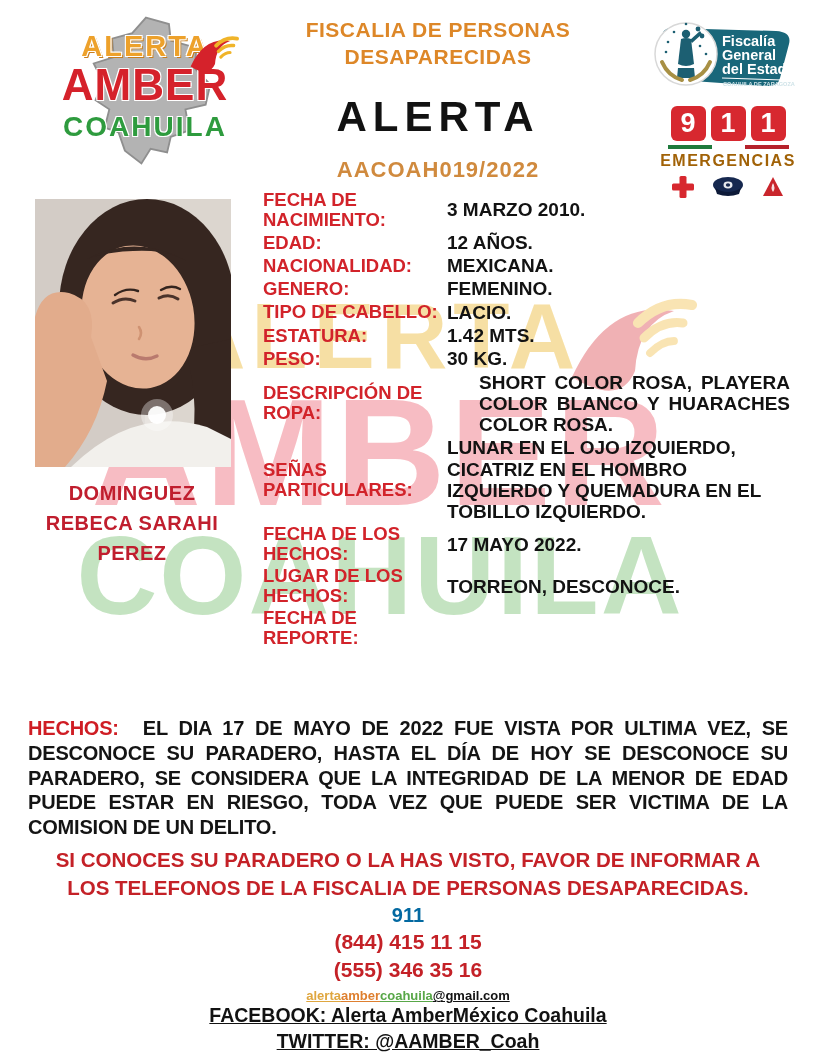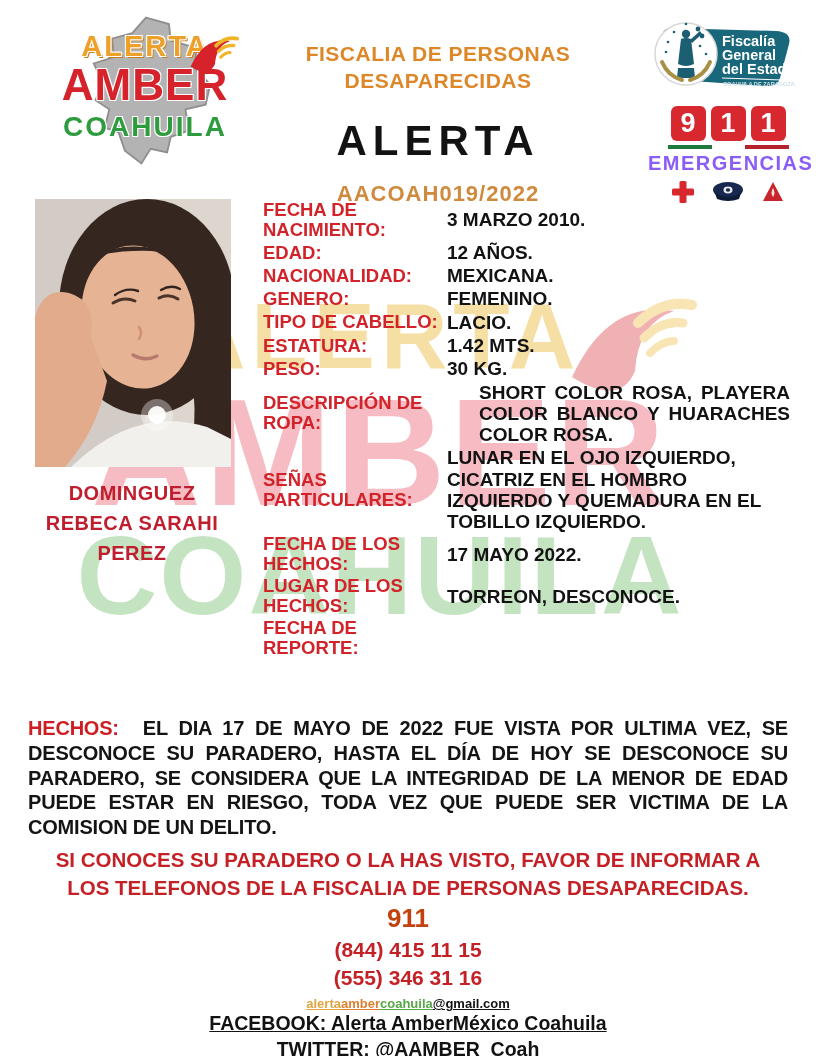--- a/index.html
+++ b/index.html
@@ -26,57 +26,57 @@
   .amber-map { position:absolute; left:18px; top:4px; }
   .amber-text { position:absolute; left:0; top:26px; width:190px; text-align:center; line-height:1; }
   .amber-alerta   { font-size:29px; color:#eda12b; letter-spacing:2px;
                     text-shadow:-1px -1px 0 #fff,1px -1px 0 #fff,-1px 1px 0 #fff,1px 1px 0 #fff,2px 2px 0 #c87f1f; }
   .amber-amber    { font-size:44px; color:#d5222b; letter-spacing:1px; margin-top:2px;
                     text-shadow:-1px -1px 0 #fff,1px -1px 0 #fff,-1px 1px 0 #fff,1px 1px 0 #fff; }
   .amber-coahuila { font-size:28px; color:#2e9b3e; letter-spacing:2px; margin-top:6px;
                     text-shadow:-1px -1px 0 #fff,1px -1px 0 #fff,-1px 1px 0 #fff,1px 1px 0 #fff; }
   .amber-swoosh { position:absolute; right:-4px; top:22px; }
 
-  .center-head { position:absolute; left:248px; top:16px; width:380px; text-align:center;margin-top:24px; }
+  .center-head { position:absolute; left:248px; top:16px; width:380px; text-align:center; }
   .fisc-title { color:#dd8728; font-size:21px; line-height:1.3; letter-spacing:.5px; }
   .alerta-big { color:#121212; font-size:42px; letter-spacing:6px; margin-top:22px; }
   .case-num   { color:#d08a3e; font-size:22px; letter-spacing:1px; margin-top:16px; }
 
   .right-head { position:absolute; left:648px; top:16px; width:160px; }
   .fge-logo { position:relative; width:158px; height:78px; }
   .nine11 { margin-top:12px; text-align:center; }
   .nine11-row { display:flex; justify-content:center; gap:5px; }
   .nine11-box { width:35px; height:35px; background:#d7282f; border-radius:6px;
                 color:#fff; font-size:27px; line-height:35px; text-align:center; }
   .nine11-bars { display:flex; justify-content:space-between; width:121px; margin:4px auto 3px; }
   .bar-green { width:44px; height:4px; background:#1e7a3c; }
   .bar-red   { width:44px; height:4px; background:#b5222b; }
-  .nine11-label { color:#8b5cf6; font-size:20px; letter-spacing:1.5px; }
+  .nine11-label { color:#a16207; font-size:16px; letter-spacing:1.5px; }
   .nine11-icons { display:flex; justify-content:center; gap:16px; margin-top:5px; align-items:center; }
 
   
   .photo { position:absolute; left:35px; top:199px; width:196px; height:268px; overflow:hidden; }
   .victim-name { position:absolute; left:16px; top:478px; width:232px; text-align:center;
                  color:#c01e2e; font-size:20px; line-height:1.5; letter-spacing:.5px; }
 
   
-  .fields { position:absolute; left:263px; top:200px; width:527px; }
+  .fields { position:absolute; left:263px; top:190px; width:527px; }
   .f-row { display:flex; align-items:center; margin-bottom:2px; }
   .f-label { width:184px; flex-shrink:0; color:#d2232a; font-size:18.5px; line-height:1.08; }
   .f-value { flex:1; color:#121212; font-size:19px; line-height:1.12; }
   .f-value.justify { text-align:justify;margin-left:32px; }
 
   
   .hechos { position:absolute; left:28px; top:716px; width:760px;
             color:#141414; font-size:20px; line-height:1.24; text-align:justify; letter-spacing:-0.2px; }
   .hechos-label { color:#cf1d24; margin-right:24px; }
   .appeal { position:absolute; left:40px; top:846px; width:736px; text-align:center;
             color:#c42127; font-size:20.5px; line-height:1.35; }
   .contact { position:absolute; left:0; top:902px; width:816px; text-align:center; }
-  .phone-1 { color:#c2410c; font-size:26px; line-height:1.3; }
+  .phone-1 { color:#0369a1; font-size:20px; line-height:1.3; }
   .phone   { color:#c42127; font-size:21px; line-height:1.32; }
   .email-line { font-size:13px; margin-top:5px; }
   .email-line span { text-decoration:underline; }
   .em-p1 { color:#dfa63f; } .em-p2 { color:#de7f2f; } .em-p3 { color:#58a748; } .em-dom { color:#121212; }
   .social { color:#121212; font-size:19.5px; line-height:1.32; text-decoration:underline; }
 </style>
 </head>
 <body>
 
 <div class="page">
@@ -264,19 +264,19 @@
     </div>
   </div>
 
   <p class="hechos z1"><span class="hechos-label">HECHOS:</span><span>EL DIA 17 DE MAYO DE 2022 FUE VISTA POR ULTIMA VEZ, SE DESCONOCE SU PARADERO, HASTA EL DÍA DE HOY SE DESCONOCE SU PARADERO, SE CONSIDERA QUE LA INTEGRIDAD DE LA MENOR DE EDAD PUEDE ESTAR EN RIESGO, TODA VEZ QUE PUEDE SER VICTIMA DE LA COMISION DE UN DELITO.</span></p>
 
   <p class="appeal z1">SI CONOCES SU PARADERO O LA HAS VISTO, FAVOR DE INFORMAR A LOS TELEFONOS DE LA FISCALIA DE PERSONAS DESAPARECIDAS.</p>
 
   <div class="contact z1">
     <div class="phone-1">911</div>
     <div class="phone">(844) 415 11 15</div>
-    <div class="phone">(555) 346 31 16</div>
+    <div class="phone">(555) 346 35 16</div>
     <div class="email-line"><span class="em-p1">alerta</span><span class="em-p2">amber</span><span class="em-p3">coahuila</span><span class="em-dom">@gmail.com</span></div>
     <div class="social">FACEBOOK: Alerta AmberMéxico Coahuila</div>
     <div class="social">TWITTER: @AAMBER_Coah</div>
   </div>
 
 </div>
 
 </body></html>

